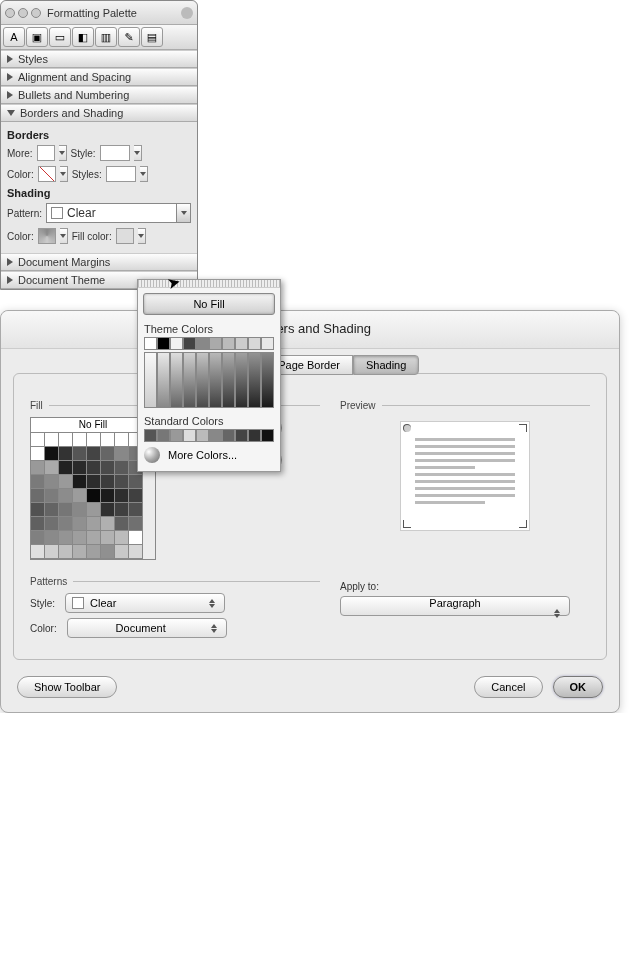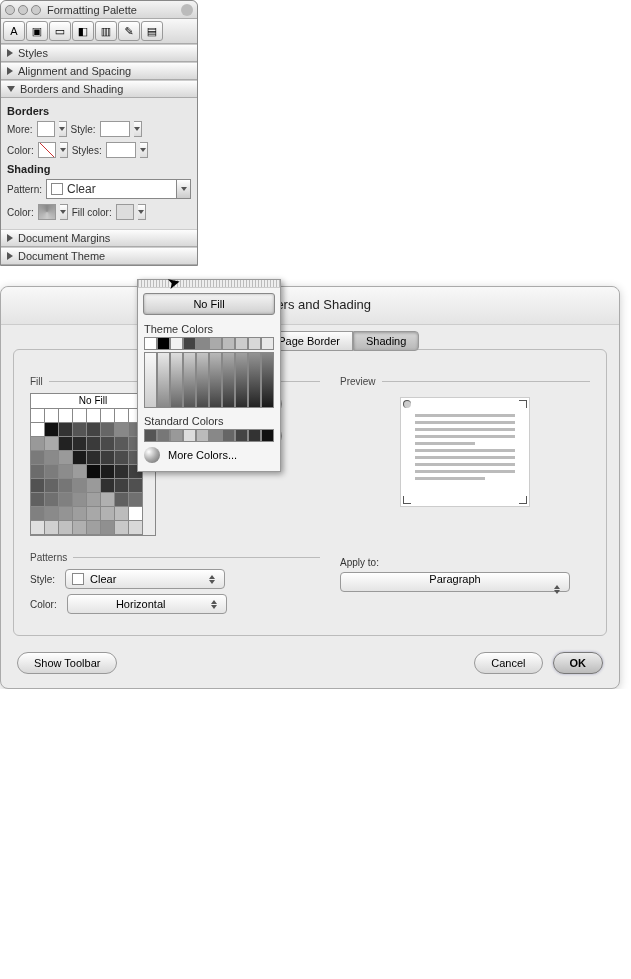--- a/index.html
+++ b/index.html
@@ -1,20 +1,20 @@
 <!DOCTYPE html>
 <html><head>
 <meta charset="utf-8">
 <style>
 * { box-sizing: border-box; margin: 0; padding: 0; font-family: "Lucida Grande", Arial, sans-serif; }
 body { background: #fff; width: 631px; }
 
 
 .palette { width: 198px; border: 1px solid #888; border-radius: 6px 6px 0 0; background: #e8e8e8; position: relative; }
-.titlebar { height: 18px; background: linear-gradient(#f4f4f4,#d8d8d8); border-bottom: 1px solid #aaa; border-radius: 6px 6px 0 0; display:flex; align-items:center; padding:0 4px; font-size: 11px; color:#333; }
+.titlebar { height: 24px; background: linear-gradient(#f4f4f4,#d8d8d8); border-bottom: 1px solid #aaa; border-radius: 6px 6px 0 0; display:flex; align-items:center; padding:0 4px; font-size: 11px; color:#333; }
 .traffic { display:flex; gap:3px; margin-right:6px; }
 .tl { width:10px; height:10px; border-radius:50%; border:1px solid #888; background:#ccc; }
 .titlebar-gear { margin-left:auto; width:12px; height:12px; border-radius:50%; background:#bbb; }
 
 .toolbar { display:flex; gap:1px; padding:2px; background:linear-gradient(#f8f8f8,#d8d8d8); border-bottom:1px solid #aaa; }
 .tbtn { width:22px; height:20px; border:1px solid #999; border-radius:3px; background:linear-gradient(#fff,#ddd); display:flex; align-items:center; justify-content:center; font-size:11px; }
 
 .section-hdr { height:18px; background:linear-gradient(#fdfdfd,#d8d8d8); border-top:1px solid #ccc; border-bottom:1px solid #aaa; font-size:11px; color:#333; display:flex; align-items:center; padding-left:6px; gap:5px; cursor:default; }
 .tri { width:0; height:0; border-top:4px solid transparent; border-bottom:4px solid transparent; border-left:6px solid #555; }
 .tri.down { border-left:4px solid transparent; border-right:4px solid transparent; border-top:6px solid #555; border-bottom:none; }
@@ -114,20 +114,24 @@
     <div class="tbtn">▤</div>
   </div>
 
   <div class="section-hdr">
       <span class="tri"></span>
       <span>Styles</span>
     </div>
   <div class="section-hdr">
       <span class="tri"></span>
       <span>Alignment and Spacing</span>
+    </div>
+  <div class="section-hdr">
+      <span class="tri"></span>
+      <span>Bullets and Numbering</span>
     </div>
   <div class="section-hdr">
       <span class="tri down"></span>
       <span>Borders and Shading</span>
     </div>
 
   <div class="panel">
     <div class="subhdr">Borders</div>
     <div class="row">
       <span class="lbl">More:</span>
@@ -365,21 +369,21 @@
           <span>Clear</span>
           <div class="arrows">
               <div class="arr-up"></div>
               <div class="arr-dn"></div>
             </div>
         </div>
       </div>
       <div class="row" style="gap:10px; align-items:center;">
         <span class="lbl">Color:</span>
         <div class="mac-combo" style="width:160px; justify-content:center;">
-          <span style="flex:1; text-align:center;">Horizontal</span>
+          <span style="flex:1; text-align:center;">Document</span>
           <div class="arrows">
               <div class="arr-up"></div>
               <div class="arr-dn"></div>
             </div>
         </div>
       </div>
     </div>
 
     <div class="col-right">
       <div class="legend">

